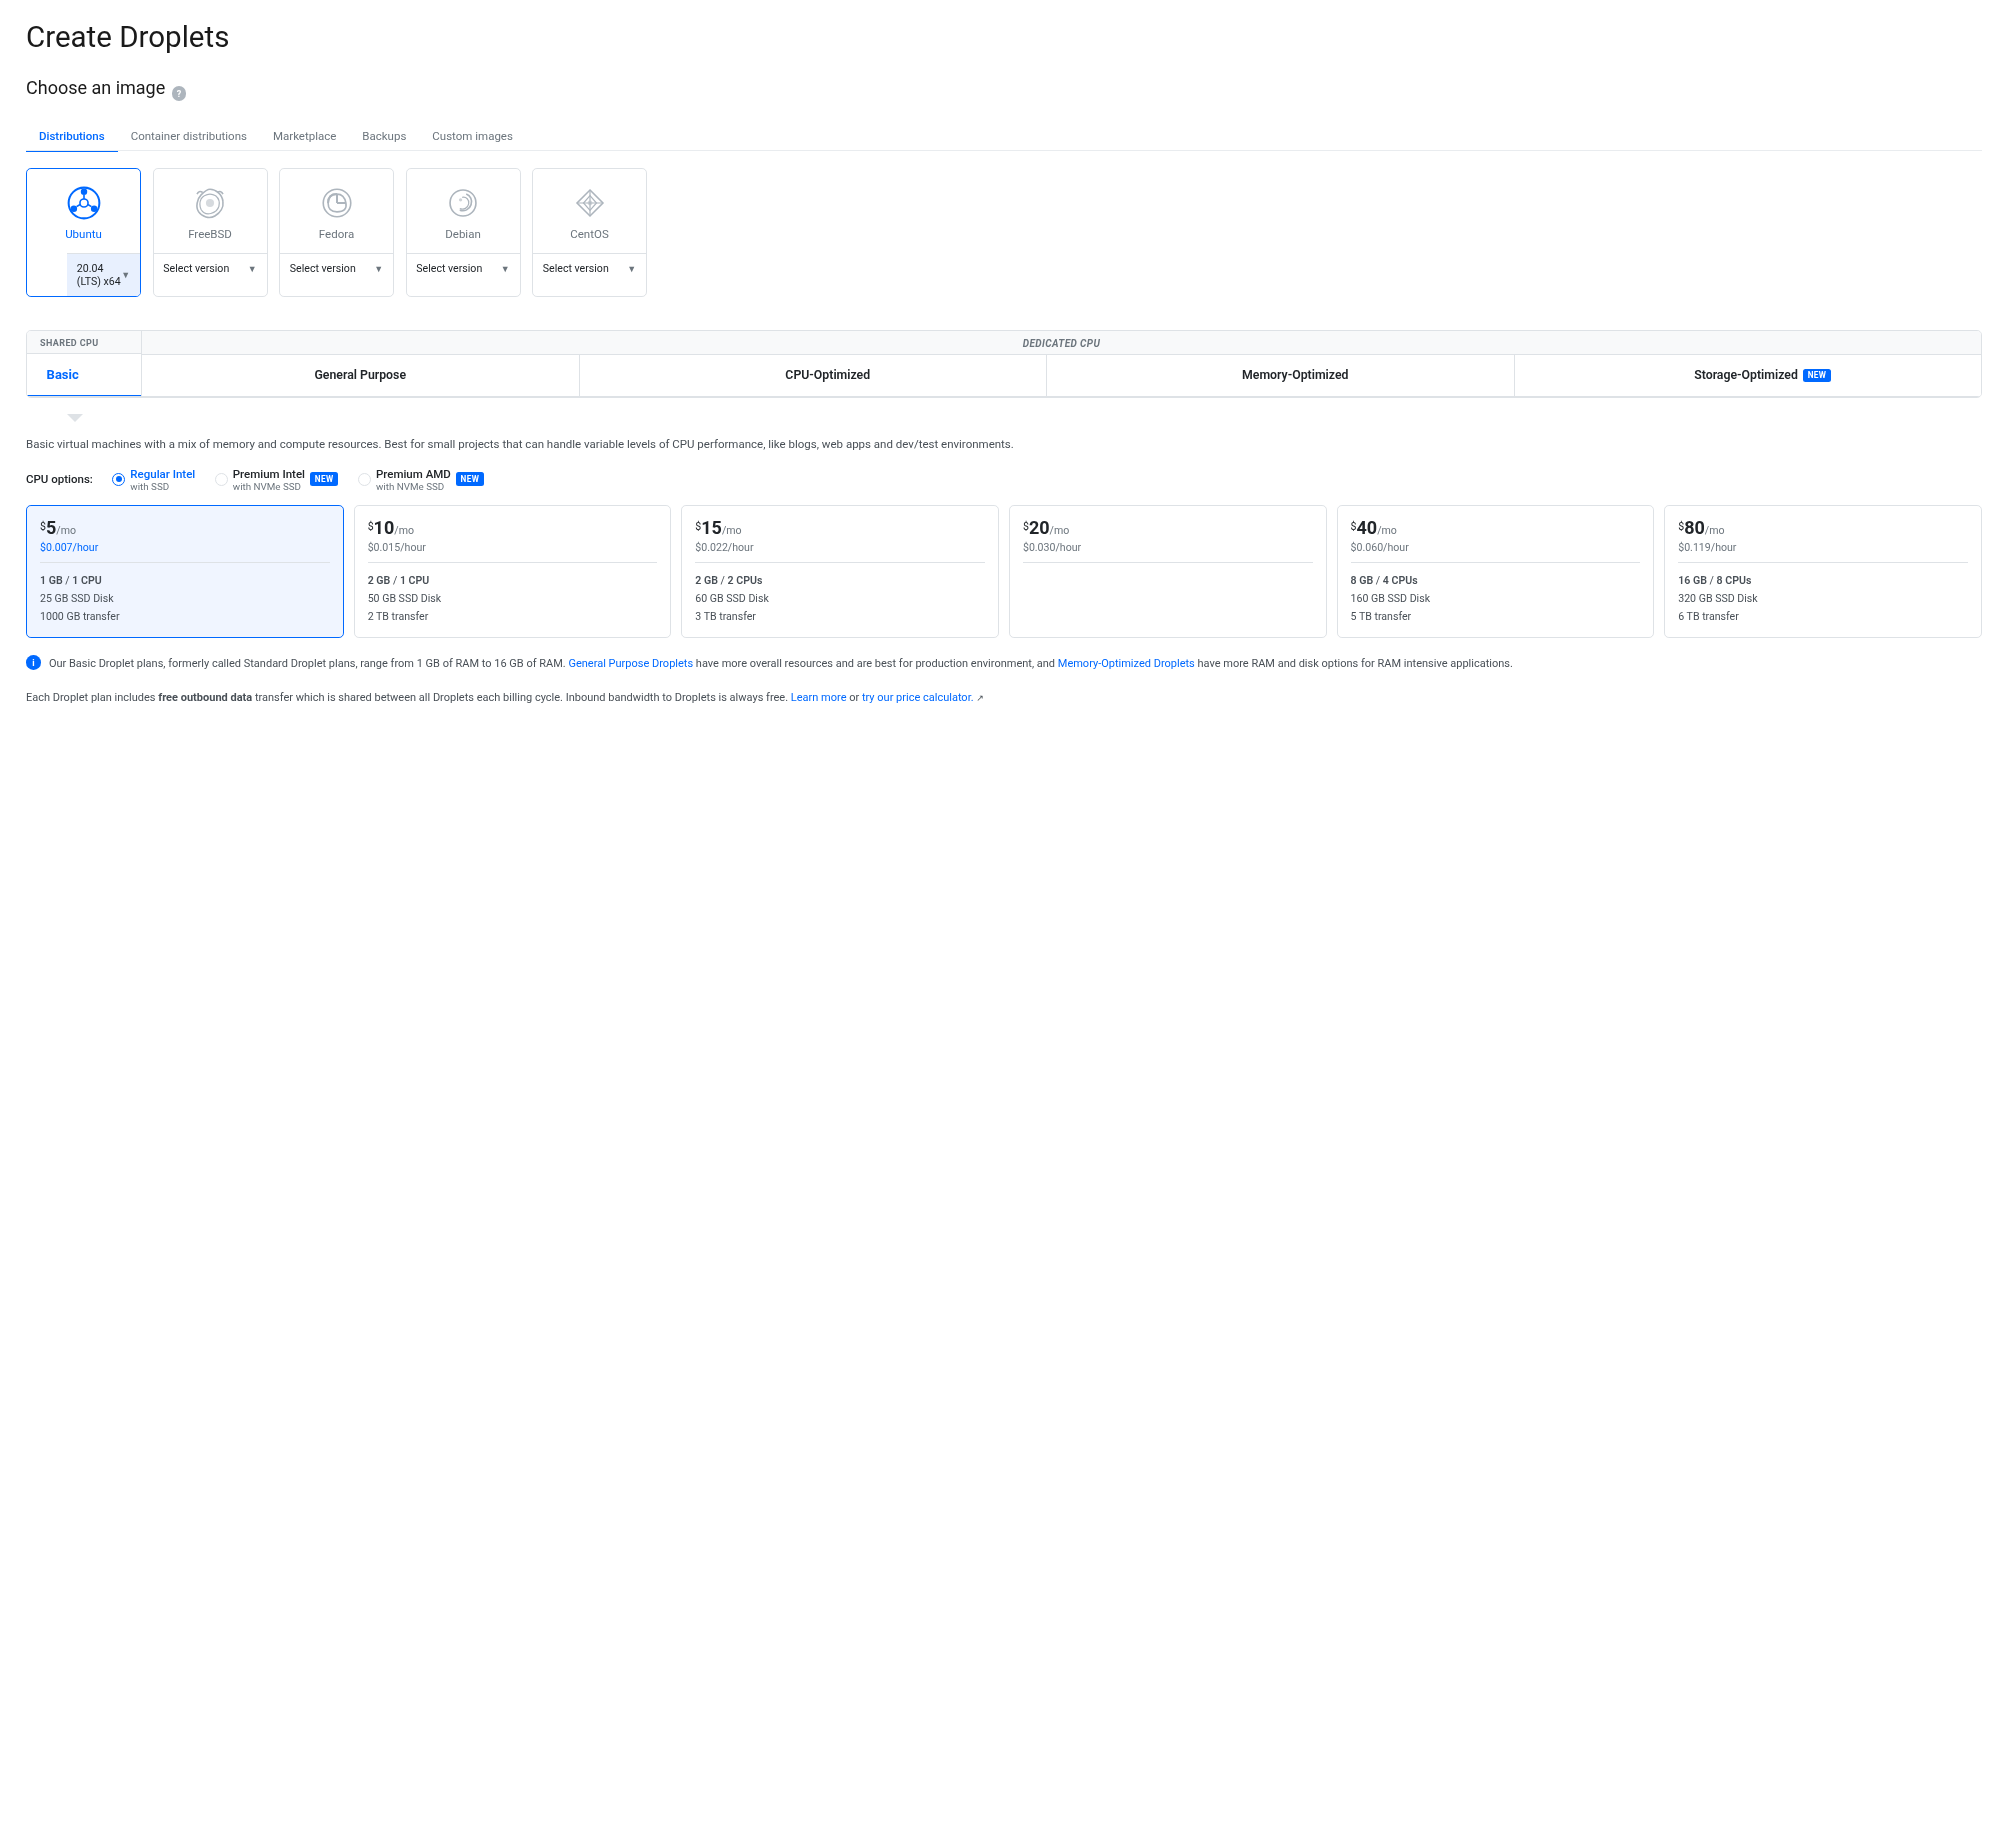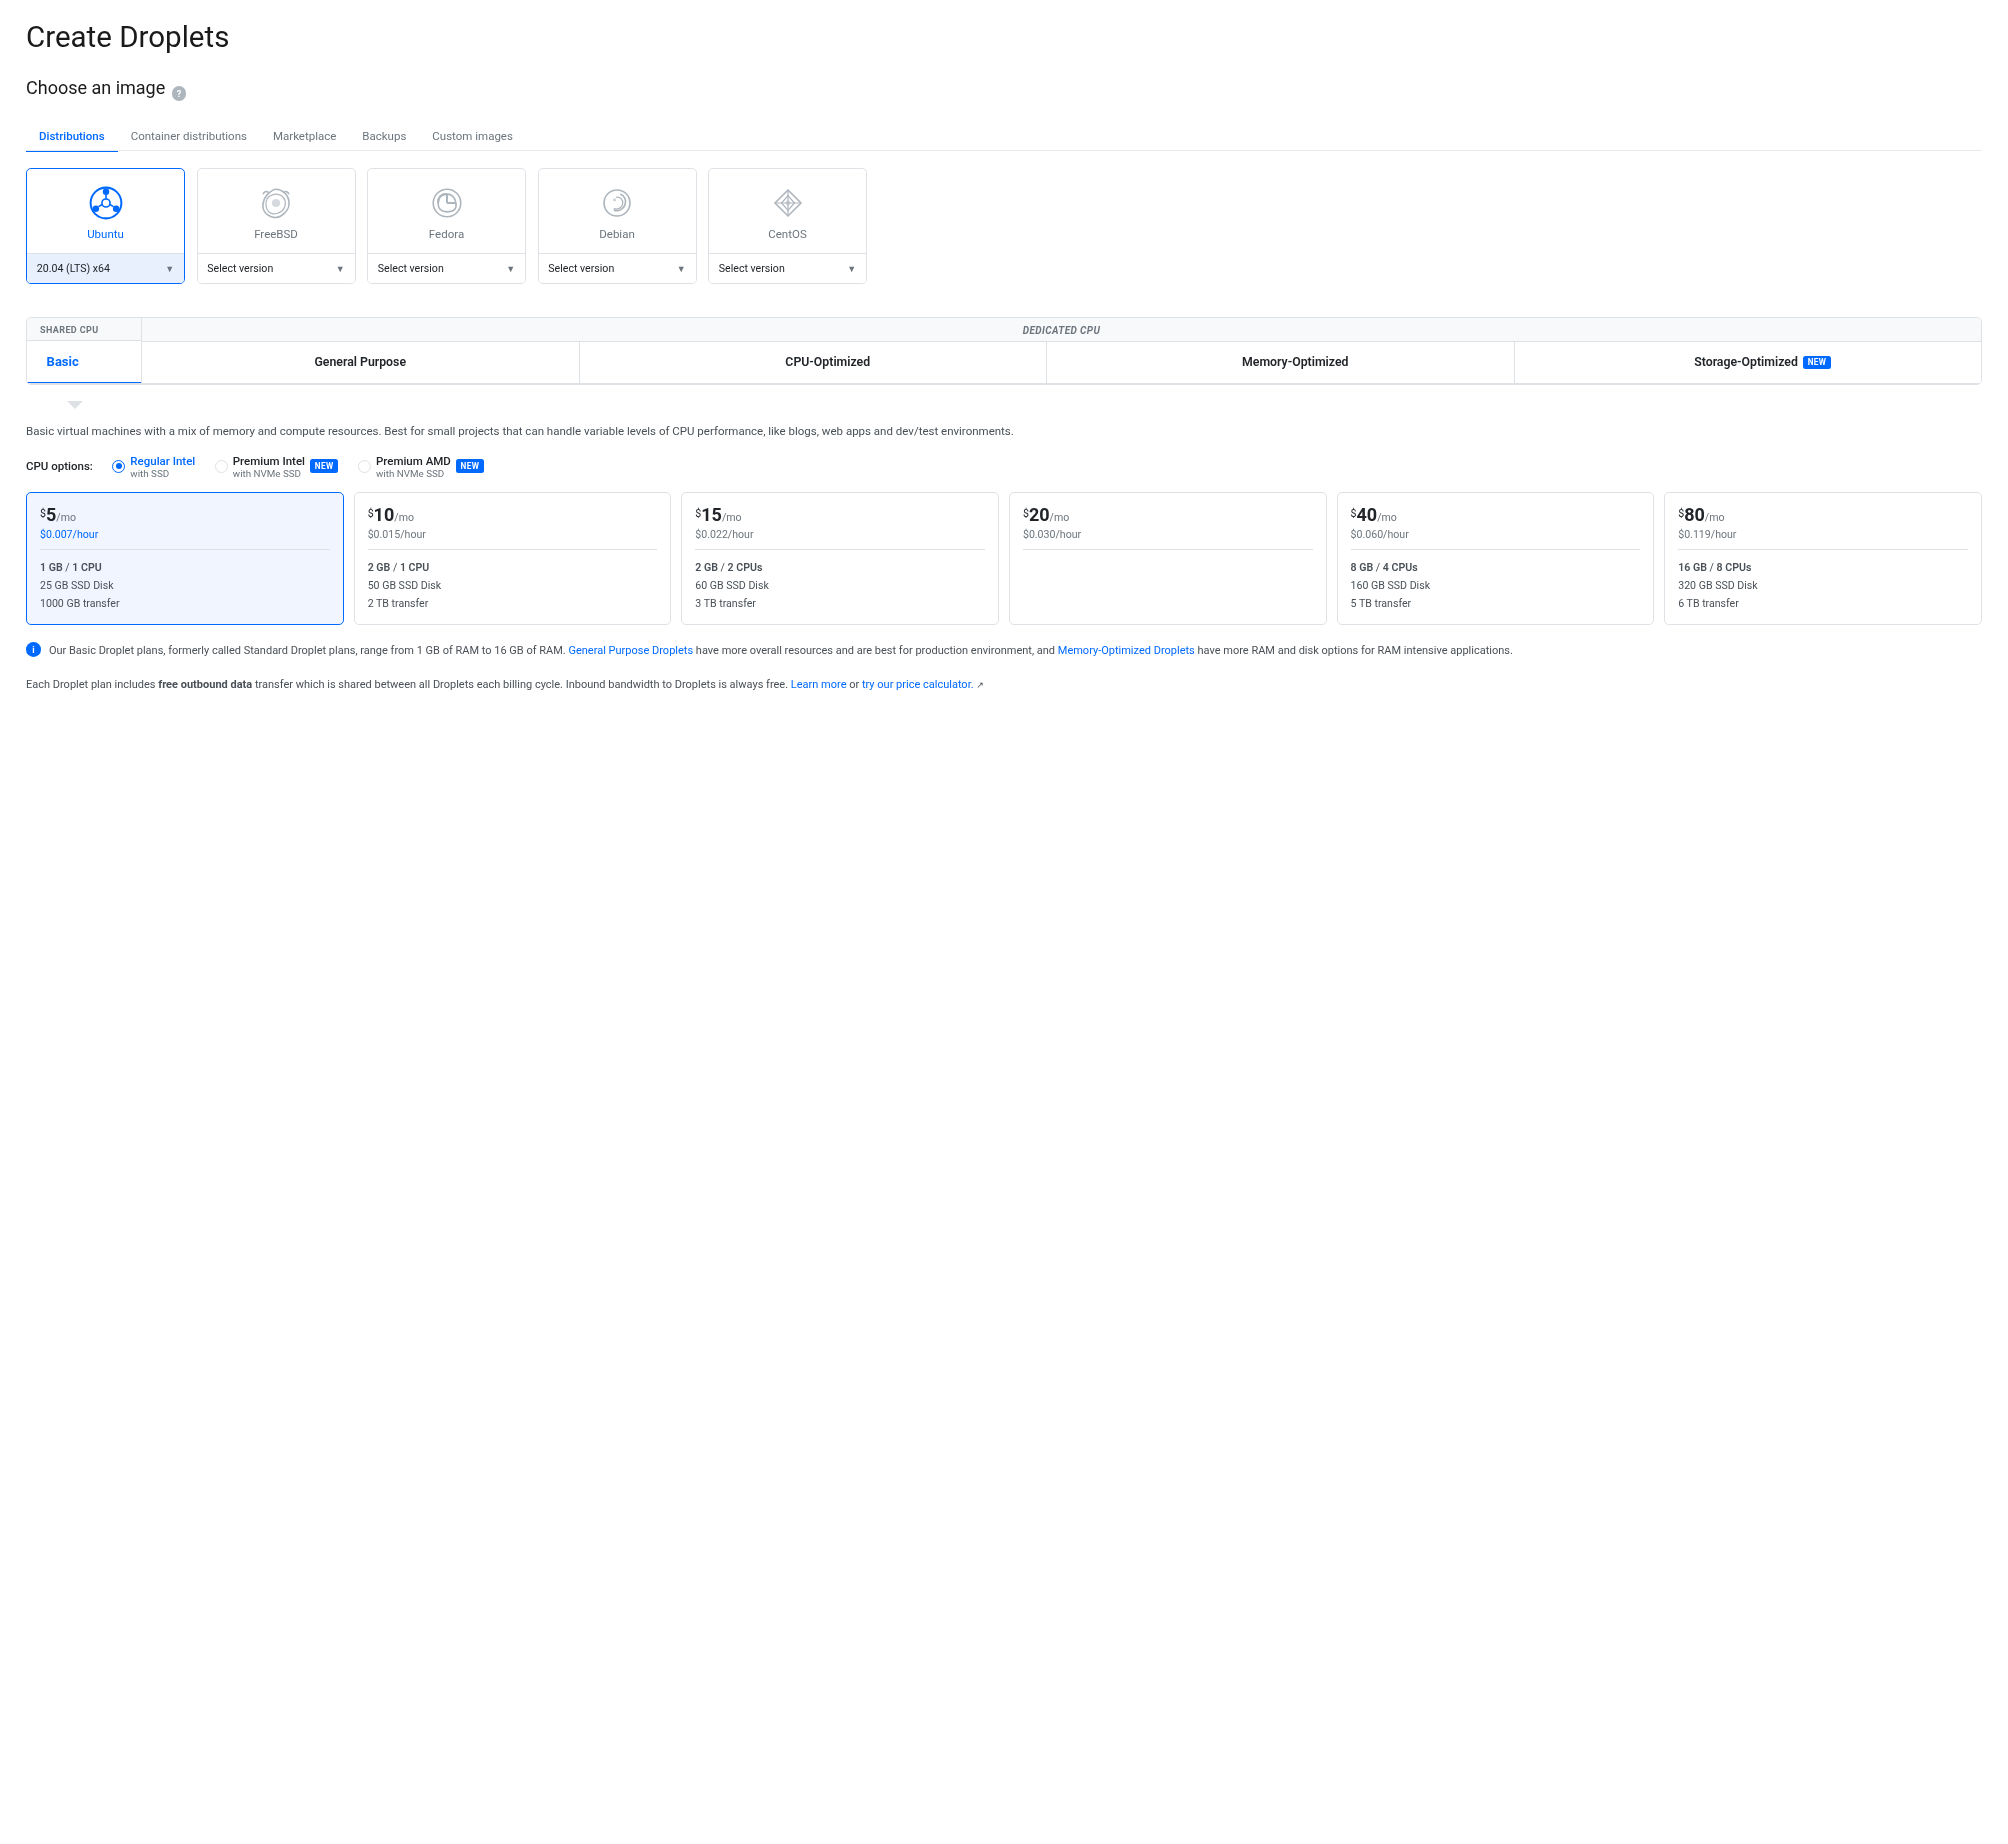--- a/index.html
+++ b/index.html
@@ -65,21 +65,21 @@
     }
 
     
     .distro-grid {
       display: flex;
       gap: 11.5px;
     }
     .distro-card {
       border: 1.2px solid #dee2e6;
       border-radius: 4.9px;
-      width: 159px;
+      width: 115px;
       cursor: pointer;
       overflow: hidden;
     }
     .distro-card.selected {
       border: 1.6px solid #0069ff;
     }
     .distro-top {
       display: flex;
       flex-direction: column;
       align-items: center;
@@ -101,20 +101,21 @@
       padding: 8.2px 9.8px;
       display: flex;
       align-items: center;
       justify-content: space-between;
       font-size: 10.6px;
       color: #212529;
       background: #fff;
     }
     .distro-card.selected .distro-version {
       background: #e8f0fe;
+      margin-left: 40px;
     }
     .chevron { font-size: 9px; color: #6c757d; }
 
     
     .plan-header {
       display: flex;
       align-items: center;
       justify-content: space-between;
       margin-bottom: 13px;
     }

